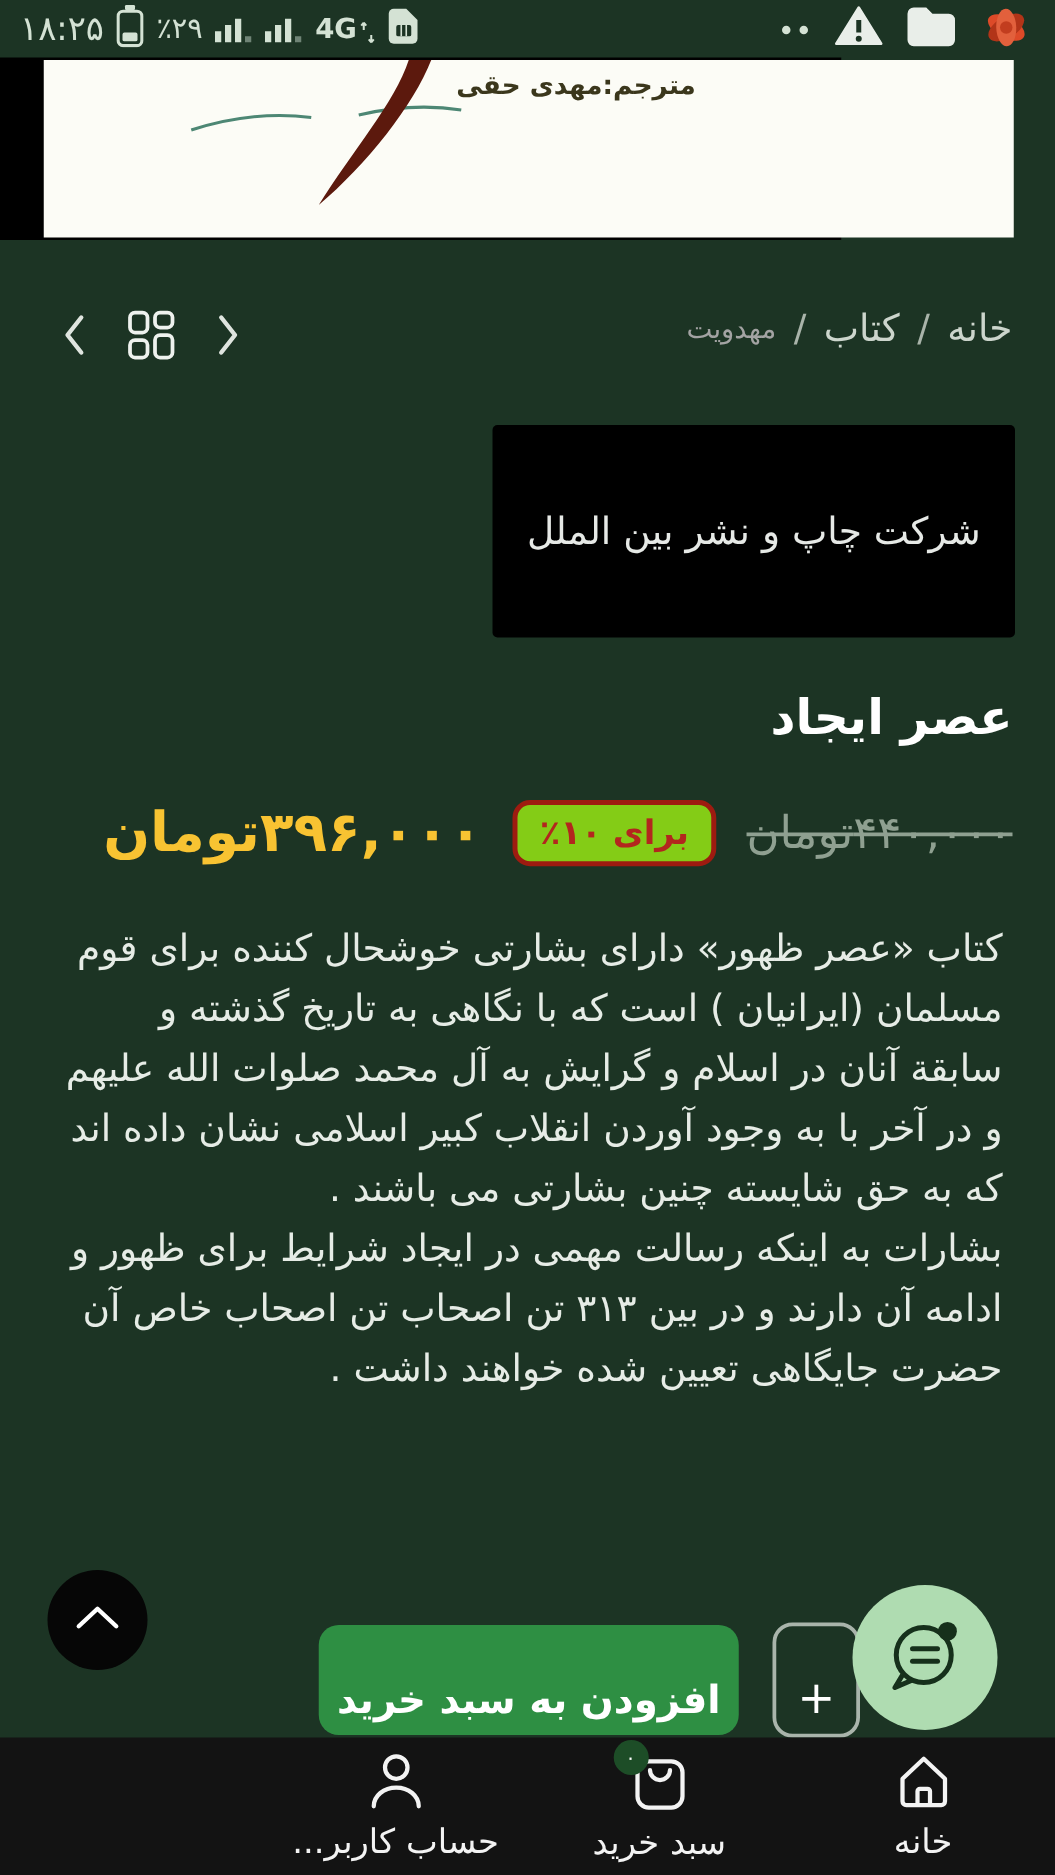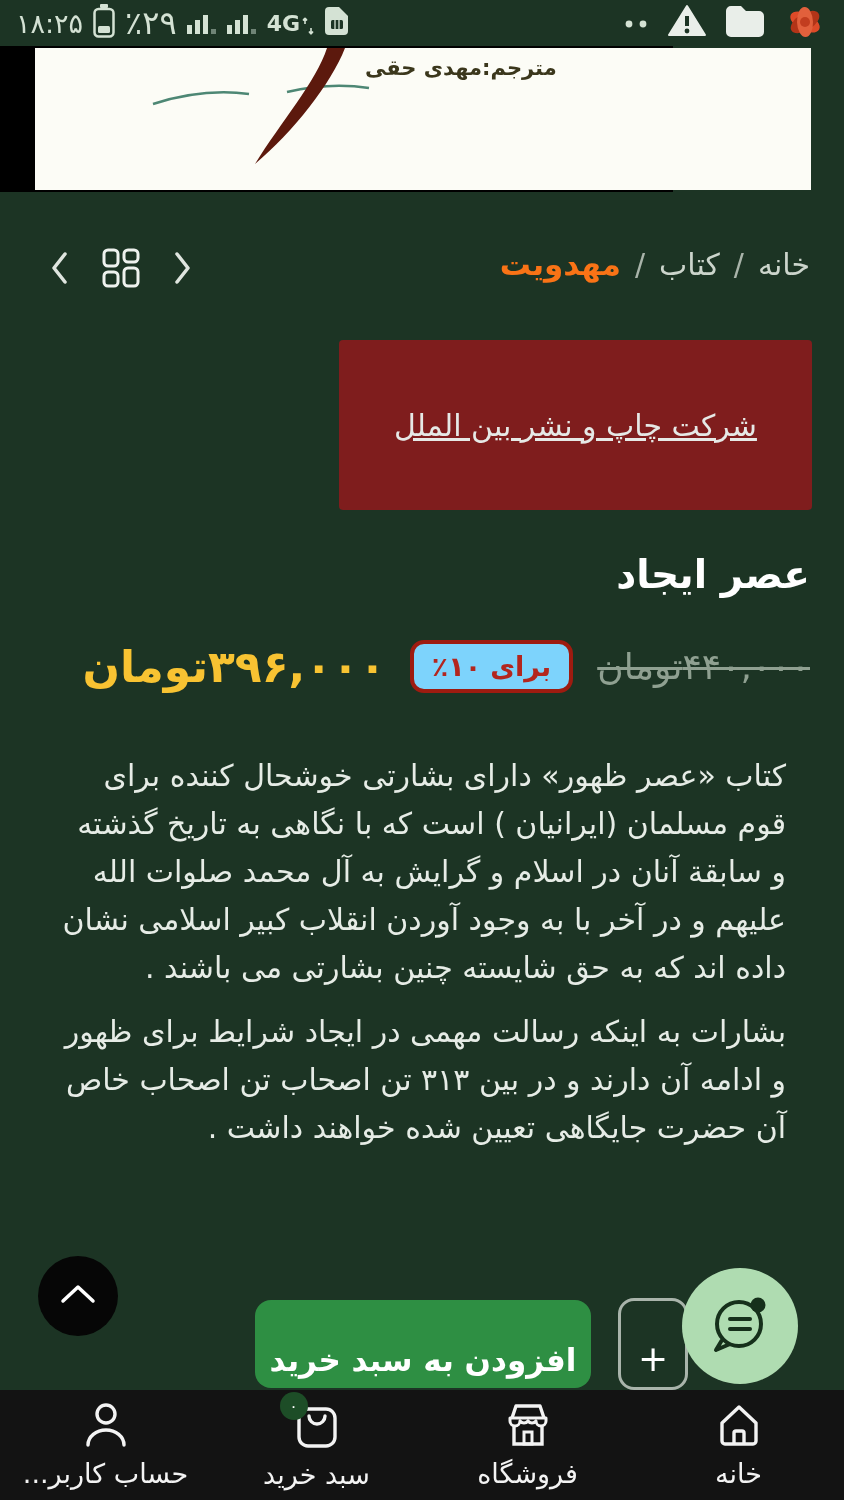--- a/index.html
+++ b/index.html
@@ -8,53 +8,53 @@
     background:#1c3424;font-family:"DejaVu Sans",sans-serif;direction:rtl;
   }
   
   .statusbar{
     position:absolute;top:0;left:0;width:844px;height:46px;
     display:flex;justify-content:space-between;align-items:center;
     padding:0 16px;box-sizing:border-box;direction:ltr;color:#d4e2d4;
   }
   .sb-group{display:flex;align-items:center;gap:10px;}
   .sb-time{font-size:27px;letter-spacing:1px;}
-  .sb-pct{font-size:32px;}
+  .sb-pct{font-size:23px;}
   .fourg{display:flex;align-items:flex-end;gap:2px;font-size:22px;font-weight:bold;}
   
   .image-strip{position:absolute;top:46px;left:0;width:673px;height:146px;background:#000;}
   .book-image{position:absolute;left:35px;top:2px;width:776px;height:142px;background:#fcfcf6;overflow:hidden;}
   .translator{position:absolute;left:330px;top:8px;font-size:21px;color:#3b371c;font-weight:bold;direction:rtl;}
   
   .breadcrumb{position:absolute;top:246px;right:34px;display:flex;align-items:center;gap:14px;font-size:30px;color:#ccd5cc;}
-  .breadcrumb .current{font-weight:bold;color:#f97316;font-size:31px;}
+  .breadcrumb .current{font-weight:normal;color:#a3a3a3;font-size:22px;}
   .crumb-sep{color:#a9b4aa;}
   .gallery-nav{position:absolute;top:248px;left:48px;display:flex;direction:ltr;align-items:center;gap:30px;}
   
   .publisher{
-    position:absolute;top:340px;right:32px;width:473px;height:170px;
-    background:#7f1d1d;border-radius:4px;display:flex;align-items:center;justify-content:center;
-    font-size:30px;color:#e6e9e6;text-decoration:underline;
+    position:absolute;top:340px;right:32px;width:418px;height:170px;
+    background:#000000;border-radius:4px;display:flex;align-items:center;justify-content:center;
+    font-size:30px;color:#e6e9e6;
   }
   
   .product-title{position:absolute;top:552px;right:34px;font-size:39px;font-weight:bold;color:#fff;}
   .price-row{position:absolute;top:640px;right:34px;display:flex;align-items:center;gap:24px;direction:rtl;}
   .price-old{font-size:36px;color:#8fa091;text-decoration:line-through;text-decoration-thickness:3px;text-align:center;}
   .discount-badge{
     display:flex;direction:ltr;align-items:center;gap:9px;
-    background:#7dd3fc;border:4px solid #9e1b10;border-radius:14px;
+    background:#84cc16;border:4px solid #9e1b10;border-radius:14px;
     padding:7px 18px;color:#b3261e;font-size:27px;font-weight:bold;
   }
   .price-current{font-size:44px;font-weight:bold;color:#f8c332;}
   
   .description{
     position:absolute;top:736px;right:42px;left:46px;
     font-size:30px;line-height:48px;color:#e6ece6;text-align:right;
   }
-  .description p{margin:16px;}
+  .description p{margin:0;}
   
   .availability{
     position:absolute;top:1212px;right:36px;display:flex;align-items:center;gap:16px;
     color:#fff;font-size:33px;font-weight:bold;direction:rtl;
   }
   
   .scroll-top{
     position:absolute;left:38px;top:1256px;width:80px;height:80px;border-radius:50%;
     background:#060606;display:flex;align-items:center;justify-content:center;
   }
@@ -257,31 +257,20 @@
       <span class="icon-wrap">
         <svg width="46" height="48" viewBox="0 0 46 48">
           <path d="M6,22 L23,6 L40,22 V40 a3,3 0 0 1 -3,3 H9 a3,3 0 0 1 -3,-3 Z" stroke="#f3f3f3" stroke-width="3.4" fill="none" stroke-linejoin="round"></path>
           <path d="M18,43 v-11 a2,2 0 0 1 2,-2 h6 a2,2 0 0 1 2,2 v11" stroke="#f3f3f3" stroke-width="3.4" fill="none"></path>
         </svg>
       </span>
       <span>خانه</span>
     </div>
     <div class="nav-item">
       <span class="icon-wrap">
-        <svg width="48" height="48" viewBox="0 0 48 48">
-          <path d="M8,17 L12,5 H36 L40,17" stroke="#f3f3f3" stroke-width="3.4" fill="none" stroke-linejoin="round"></path>
-          <path d="M6,17 H42 V20 a5,5 0 0 1 -10,0 a5,5 0 0 1 -8,0 a5,5 0 0 1 -8,0 a5,5 0 0 1 -10,0 Z" stroke="#f3f3f3" stroke-width="3" fill="none" stroke-linejoin="round"></path>
-          <path d="M10,26 V43 H38 V26" stroke="#f3f3f3" stroke-width="3.4" fill="none"></path>
-          <rect x="20" y="31" width="8" height="12" stroke="#f3f3f3" stroke-width="3" fill="none"></rect>
-        </svg>
-      </span>
-      <span>فروشگاه</span>
-    </div>
-    <div class="nav-item">
-      <span class="icon-wrap">
         <svg width="46" height="50" viewBox="0 0 46 50">
           <rect x="5" y="9" width="36" height="37" rx="9" stroke="#f3f3f3" stroke-width="3.4" fill="none"></rect>
           <path d="M15,16 a8,8 0 0 0 16,0" stroke="#f3f3f3" stroke-width="3.4" fill="none" stroke-linecap="round"></path>
         </svg>
         <span class="cart-badge">۰</span>
       </span>
       <span>سبد خرید</span>
     </div>
     <div class="nav-item">
       <span class="icon-wrap">

